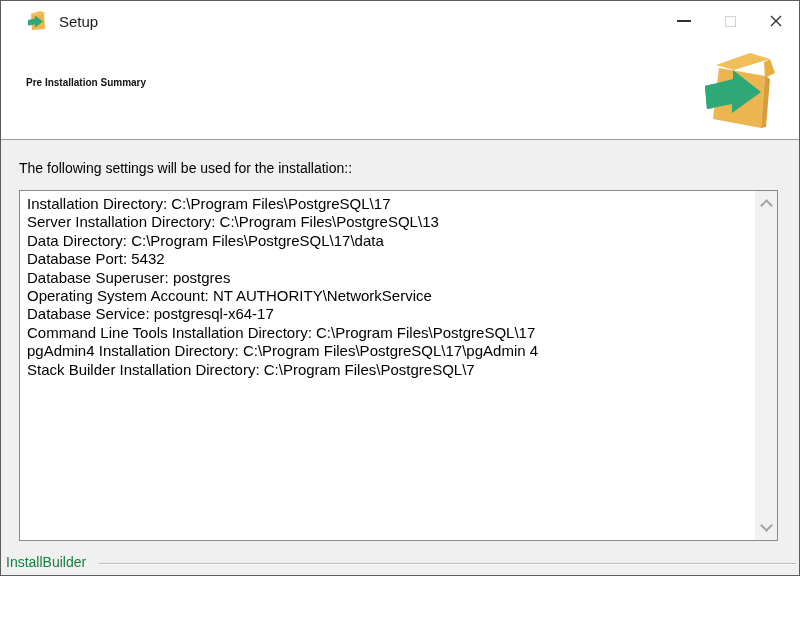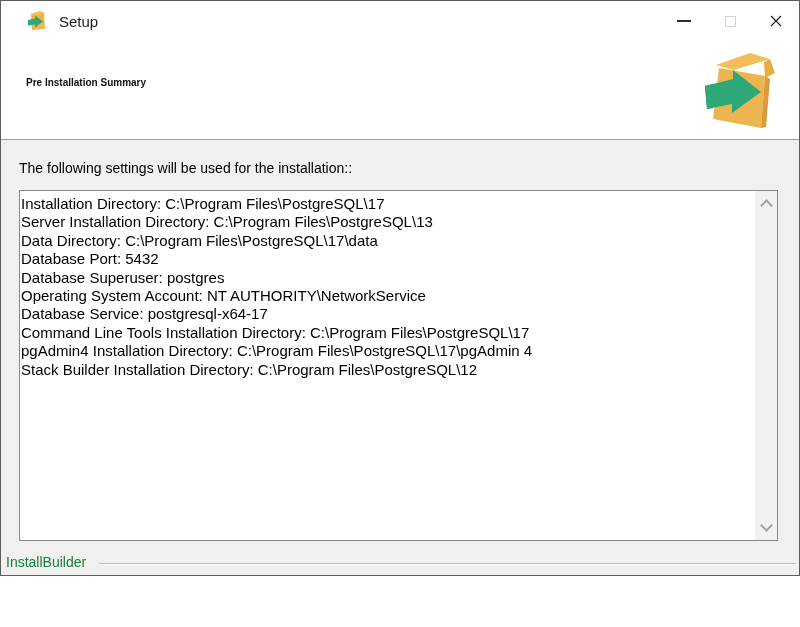--- a/index.html
+++ b/index.html
@@ -36,21 +36,21 @@
   .logo { position: absolute; right: 23px; top: 8px; width: 72px; height: 82px; }
   
   .content { position: absolute; top: 140px; left: 0; right: 0; bottom: 0; }
   .settings-label { position: absolute; left: 18px; top: 19px; font-size: 14px; color: #000; }
   .summary-box {
     position: absolute; left: 18px; top: 49px; width: 759px; height: 351px;
     background: #ffffff; border: 1px solid #898989;
   }
   .summary-text {
     position: absolute; top: 0; bottom: 0; left: 0; right: 22px;
-    padding: 4px 8px 0 1px; overflow: hidden;
+    padding: 4px 8px 0 7px; overflow: hidden;
   }
   .summary-line { font-size: 15px; line-height: 18.4px; color: #000; white-space: pre; }
   .scrollbar {
     position: absolute; top: 0; right: 0; bottom: 0; width: 22px;
     background: #f1f1f1; display: flex; flex-direction: column;
     justify-content: space-between; align-items: center; padding: 8px 0;
   }
   .chev { width: 9px; height: 9px; border-left: 2px solid #a3a3a3; border-top: 2px solid #a3a3a3; }
   .chev-up { transform: rotate(45deg); margin-top: 2px; }
   .chev-down { transform: rotate(225deg); margin-bottom: 2px; }
@@ -112,21 +112,21 @@
       <div class="summary-text">
           <div class="summary-line">Installation Directory: C:\Program Files\PostgreSQL\17</div>
           <div class="summary-line">Server Installation Directory: C:\Program Files\PostgreSQL\13</div>
           <div class="summary-line">Data Directory: C:\Program Files\PostgreSQL\17\data</div>
           <div class="summary-line">Database Port: 5432</div>
           <div class="summary-line">Database Superuser: postgres</div>
           <div class="summary-line">Operating System Account: NT AUTHORITY\NetworkService</div>
           <div class="summary-line">Database Service: postgresql-x64-17</div>
           <div class="summary-line">Command Line Tools Installation Directory: C:\Program Files\PostgreSQL\17</div>
           <div class="summary-line">pgAdmin4 Installation Directory: C:\Program Files\PostgreSQL\17\pgAdmin 4</div>
-          <div class="summary-line">Stack Builder Installation Directory: C:\Program Files\PostgreSQL\12</div>
+          <div class="summary-line">Stack Builder Installation Directory: C:\Program Files\PostgreSQL\7</div>
         </div>
       <div class="scrollbar">
         <span class="chev chev-up"></span>
         <span class="chev chev-down"></span>
       </div>
     </div>
   </div>
 
   <div class="footer-brand">InstallBuilder</div>
   <div class="footer-rule"></div>

